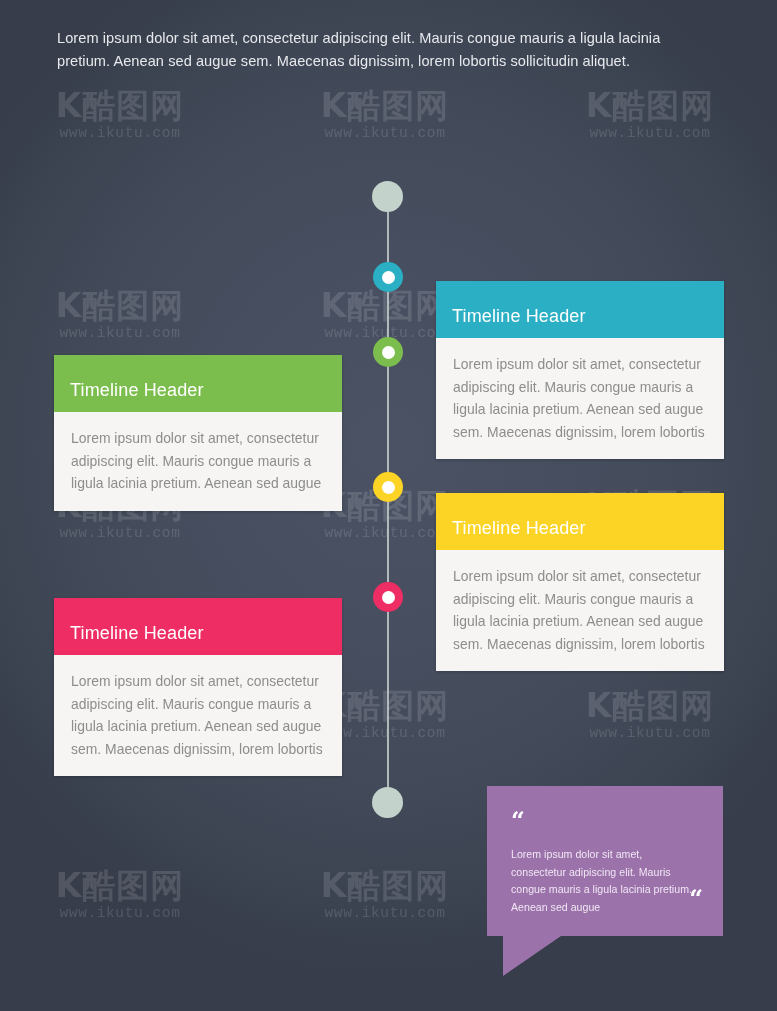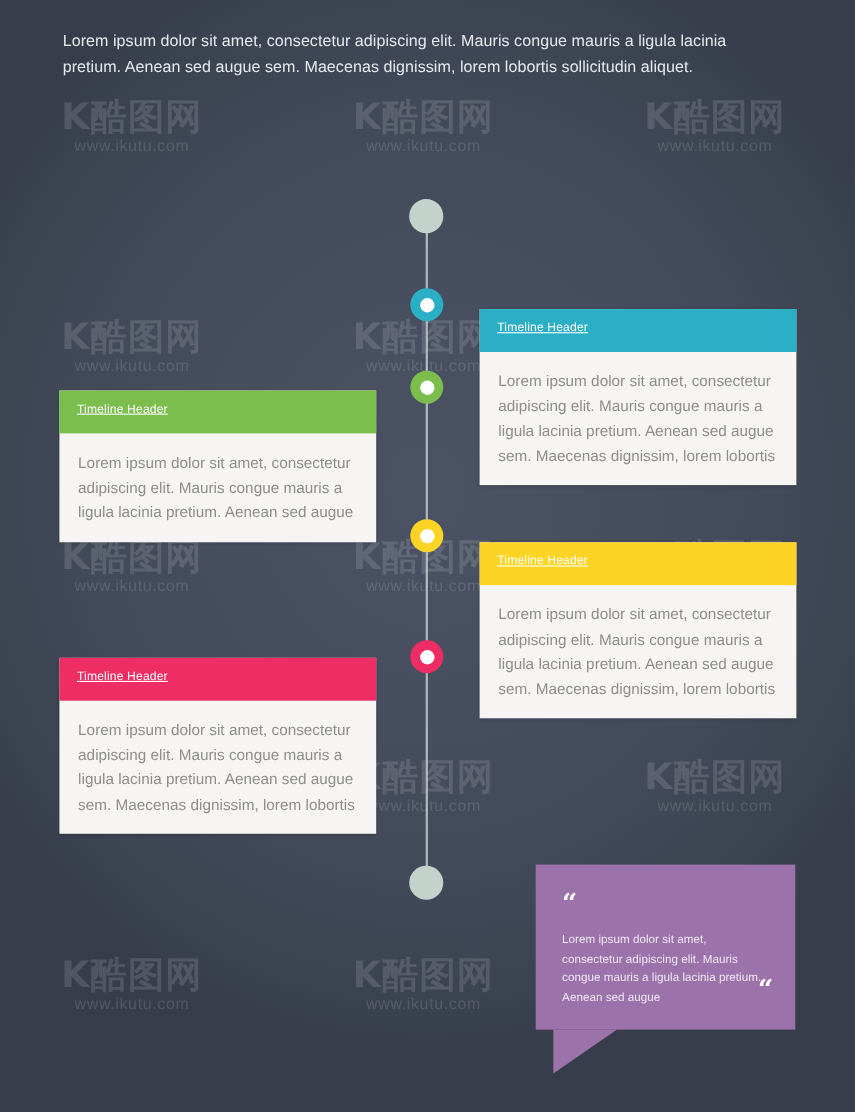--- a/index.html
+++ b/index.html
@@ -54,21 +54,21 @@
     color: #ffffff;
     font-family: "DejaVu Sans", sans-serif;
     white-space: nowrap;
     font-weight: 700;
   }
   .wm .wm-url {
     font-size: 14.5px;
     line-height: 19px;
     letter-spacing: .6px;
     color: #ffffff;
-    font-family: Liberation Sans, sans-serif;
+    font-family: Liberation Mono, monospace;
     white-space: nowrap;
   }
 
   
   #intro {
     position: absolute;
     left: 57px;
     top: 27px;
     width: 650px;
     z-index: 12;
@@ -116,26 +116,25 @@
   }
 
   
   .card {
     position: absolute;
     background: #f6f5f3;
     z-index: 13;
     box-shadow: 0 1px 3px rgba(0,0,0,.22);
   }
   .card-head {
-    padding: 8px 16px 12px 16px;
+    padding: 26px 16px 12px 16px;
     color: #ffffff;
-    font-size: 11px;
+    font-size: 18px;
     line-height: 19px;
     letter-spacing: .15px;
-    text-decoration: underline;
   }
   .card-body {
     padding: 15px 17px 16px 17px;
     color: #8d8d8d;
     font-size: 13.9px;
     line-height: 22.6px;
     letter-spacing: .02px;
   }
 
   

